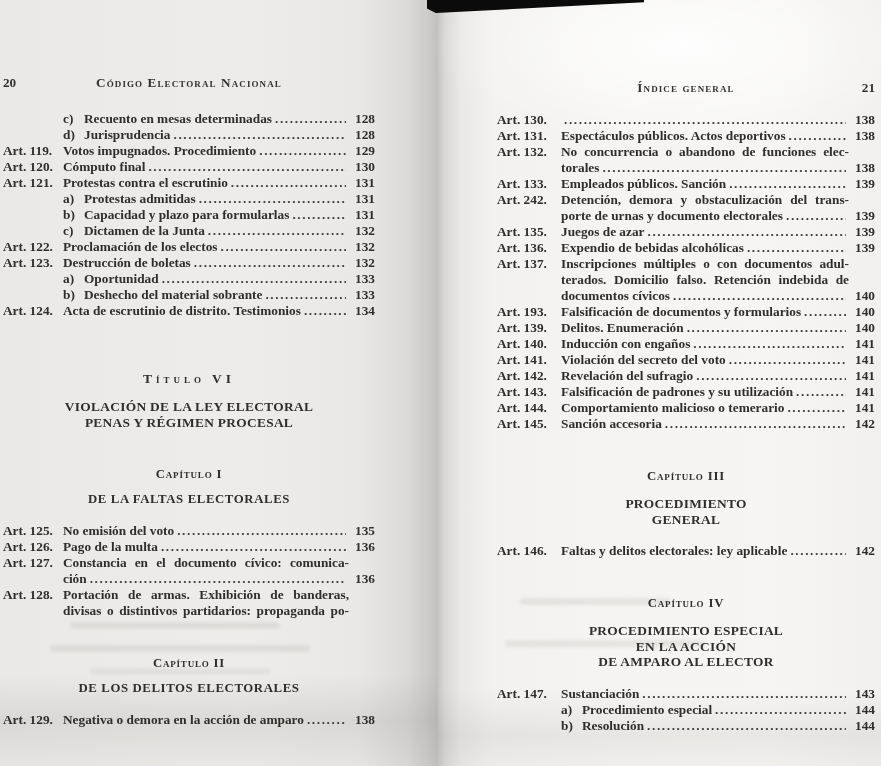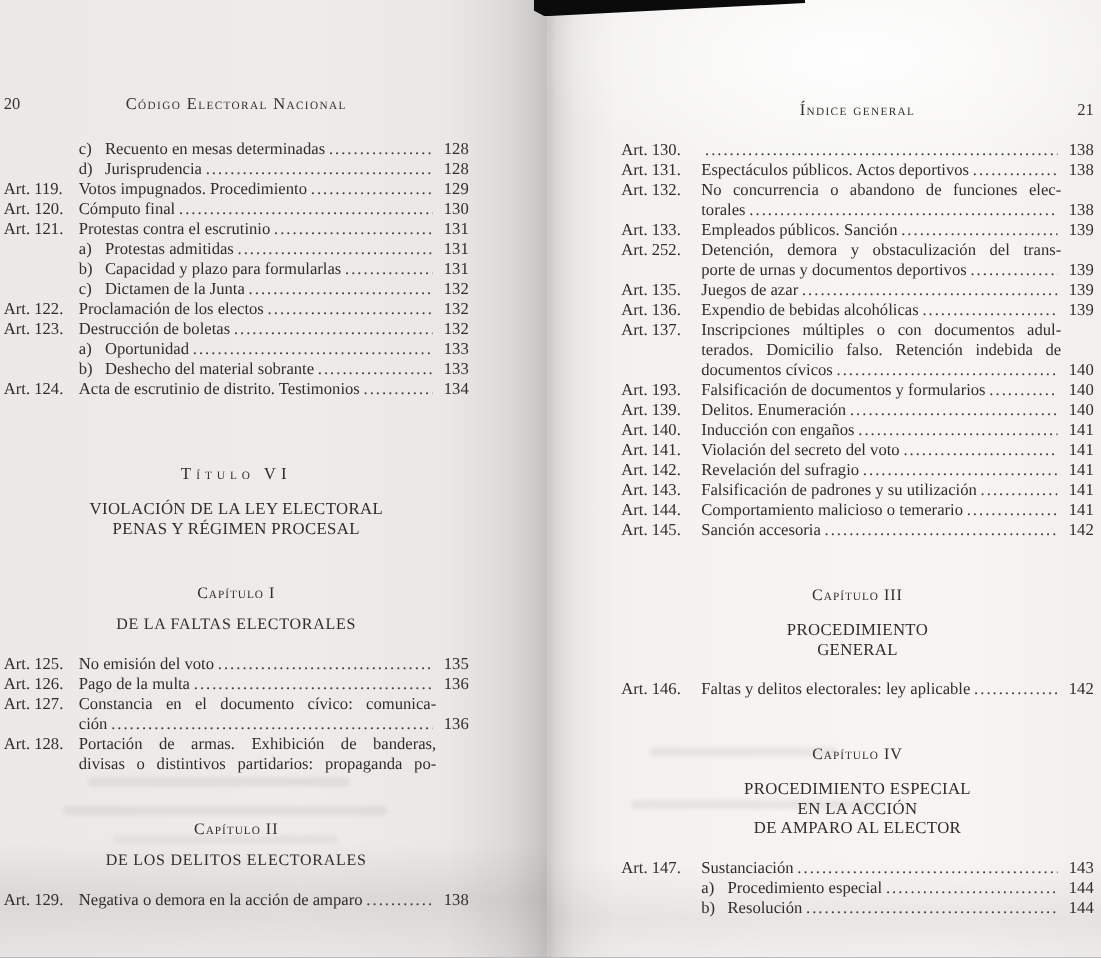--- a/index.html
+++ b/index.html
@@ -10,21 +10,21 @@
     linear-gradient(180deg, rgba(0,0,0,0) 88%, rgba(95,92,88,0.12) 94%, rgba(95,92,88,0.03) 100%),
     linear-gradient(90deg,#eae9e7 0%,#edecea 55%,#e9e8e6 82%,#dbdad8 93%,#cbcac8 98%,#c2c1bf 100%);}
   .bg-right{left:438px;width:443px;background:
     radial-gradient(ellipse 360px 150px at 55% 6%, rgba(255,255,255,0.9), rgba(255,255,255,0) 70%),
     linear-gradient(180deg, rgba(0,0,0,0) 90%, rgba(110,107,103,0.10) 96%, rgba(110,107,103,0.04) 100%),
     linear-gradient(90deg,#c7c6c4 0%,#d8d7d5 1.5%,#e9e8e6 5%,#f2f1ef 12%,#f5f4f2 40%,#f6f5f3 75%,#f1f0ee 100%);}
   .wedge{position:absolute;left:427px;top:0;width:217px;height:13px;background:#0b0b0b;
          clip-path:polygon(0 0,100% 0,100% 18%,4% 100%,0 65%);}
   .smudge{position:absolute;background:#d3d1ce;opacity:.55;border-radius:4px;filter:blur(1.6px);height:7px;}
 
-  .page{position:absolute;color:#2f2e2c;font-size:13.3px;line-height:16px;}
+  .page{position:absolute;color:#2f2e2c;font-size:13.3px;line-height:16px;font-weight:bold;}
   .page-left{left:3px;top:75px;width:372px;}
   .page-right{left:497px;top:80px;width:378px;}
 
   .pheader{display:flex;align-items:baseline;font-variant:small-caps;letter-spacing:1.1px;
            font-size:13.2px;margin-bottom:20px;color:#333230;}
   .page-right .pheader{margin-bottom:16px;}
   .pnum{flex:none;width:40px;letter-spacing:0;}
   .pnum.right{text-align:right;}
   .ptitle{flex:1;text-align:center;}
 
@@ -315,25 +315,25 @@
           <div class="lab">Art. 133.</div>
           <div class="content">
             <div class="line">
               <span class="txt">Empleados públicos. Sanción</span>
               <span class="dots"></span>
               <span class="pg">139</span>
             </div>
           </div>
         </div>
         <div class="entry">
-          <div class="lab">Art. 252.</div>
+          <div class="lab">Art. 242.</div>
           <div class="content">
             <div class="fill">Detención, demora y obstaculización del trans-</div>
             <div class="line">
-              <span class="txt">porte de urnas y documentos deportivos</span>
+              <span class="txt">porte de urnas y documento electorales</span>
               <span class="dots"></span>
               <span class="pg">139</span>
             </div>
           </div>
         </div>
         <div class="entry">
           <div class="lab">Art. 135.</div>
           <div class="content">
             <div class="line">
               <span class="txt">Juegos de azar</span>

